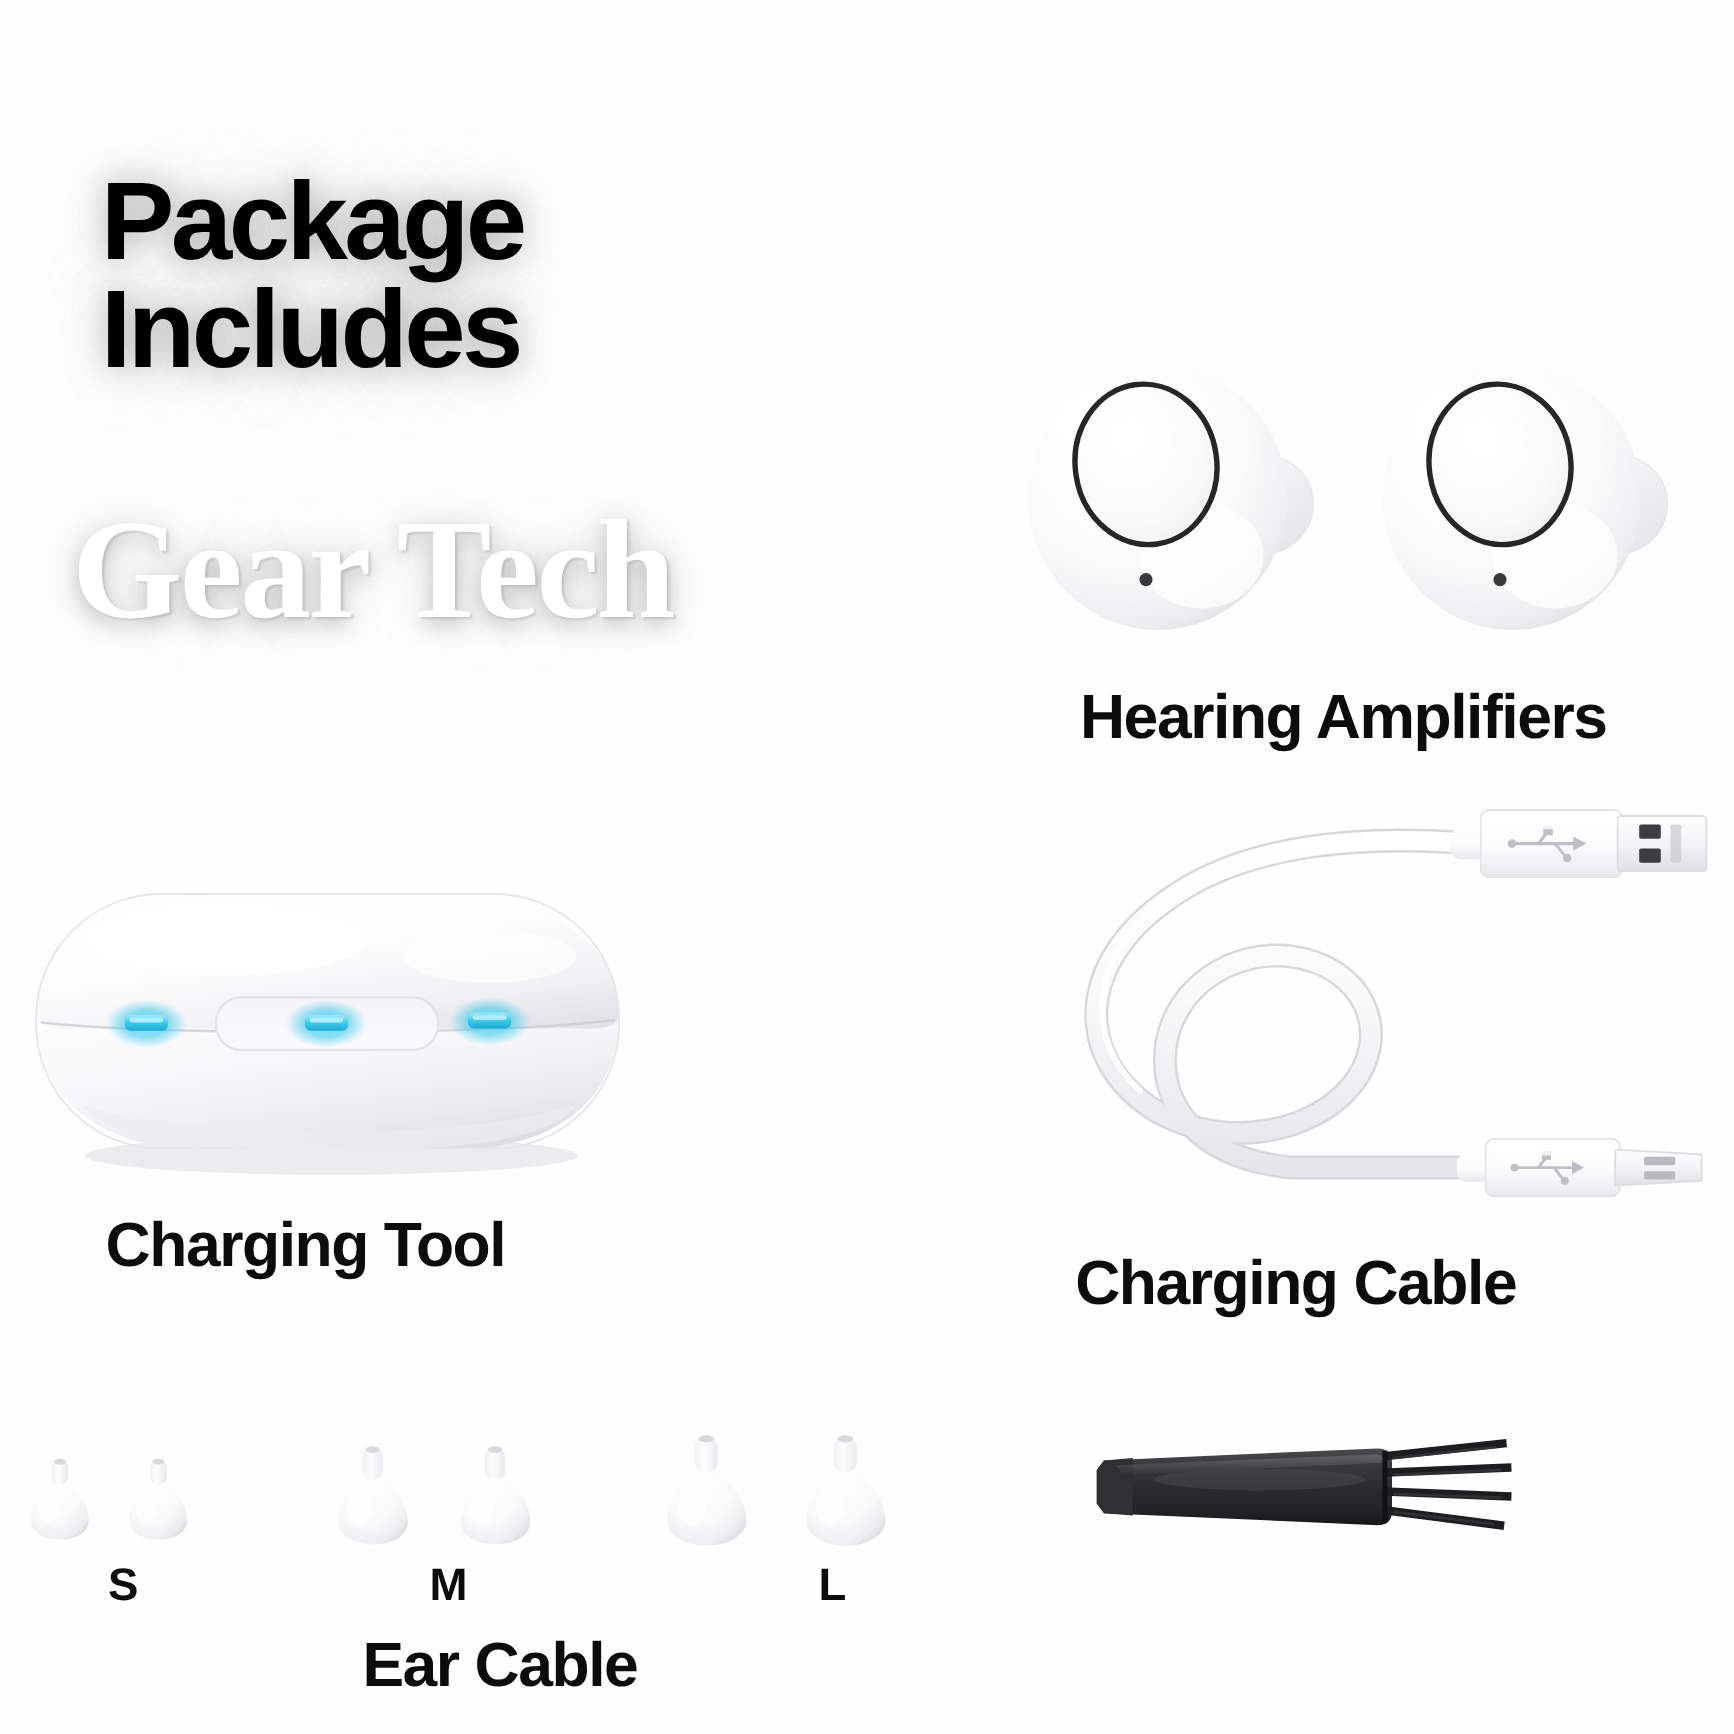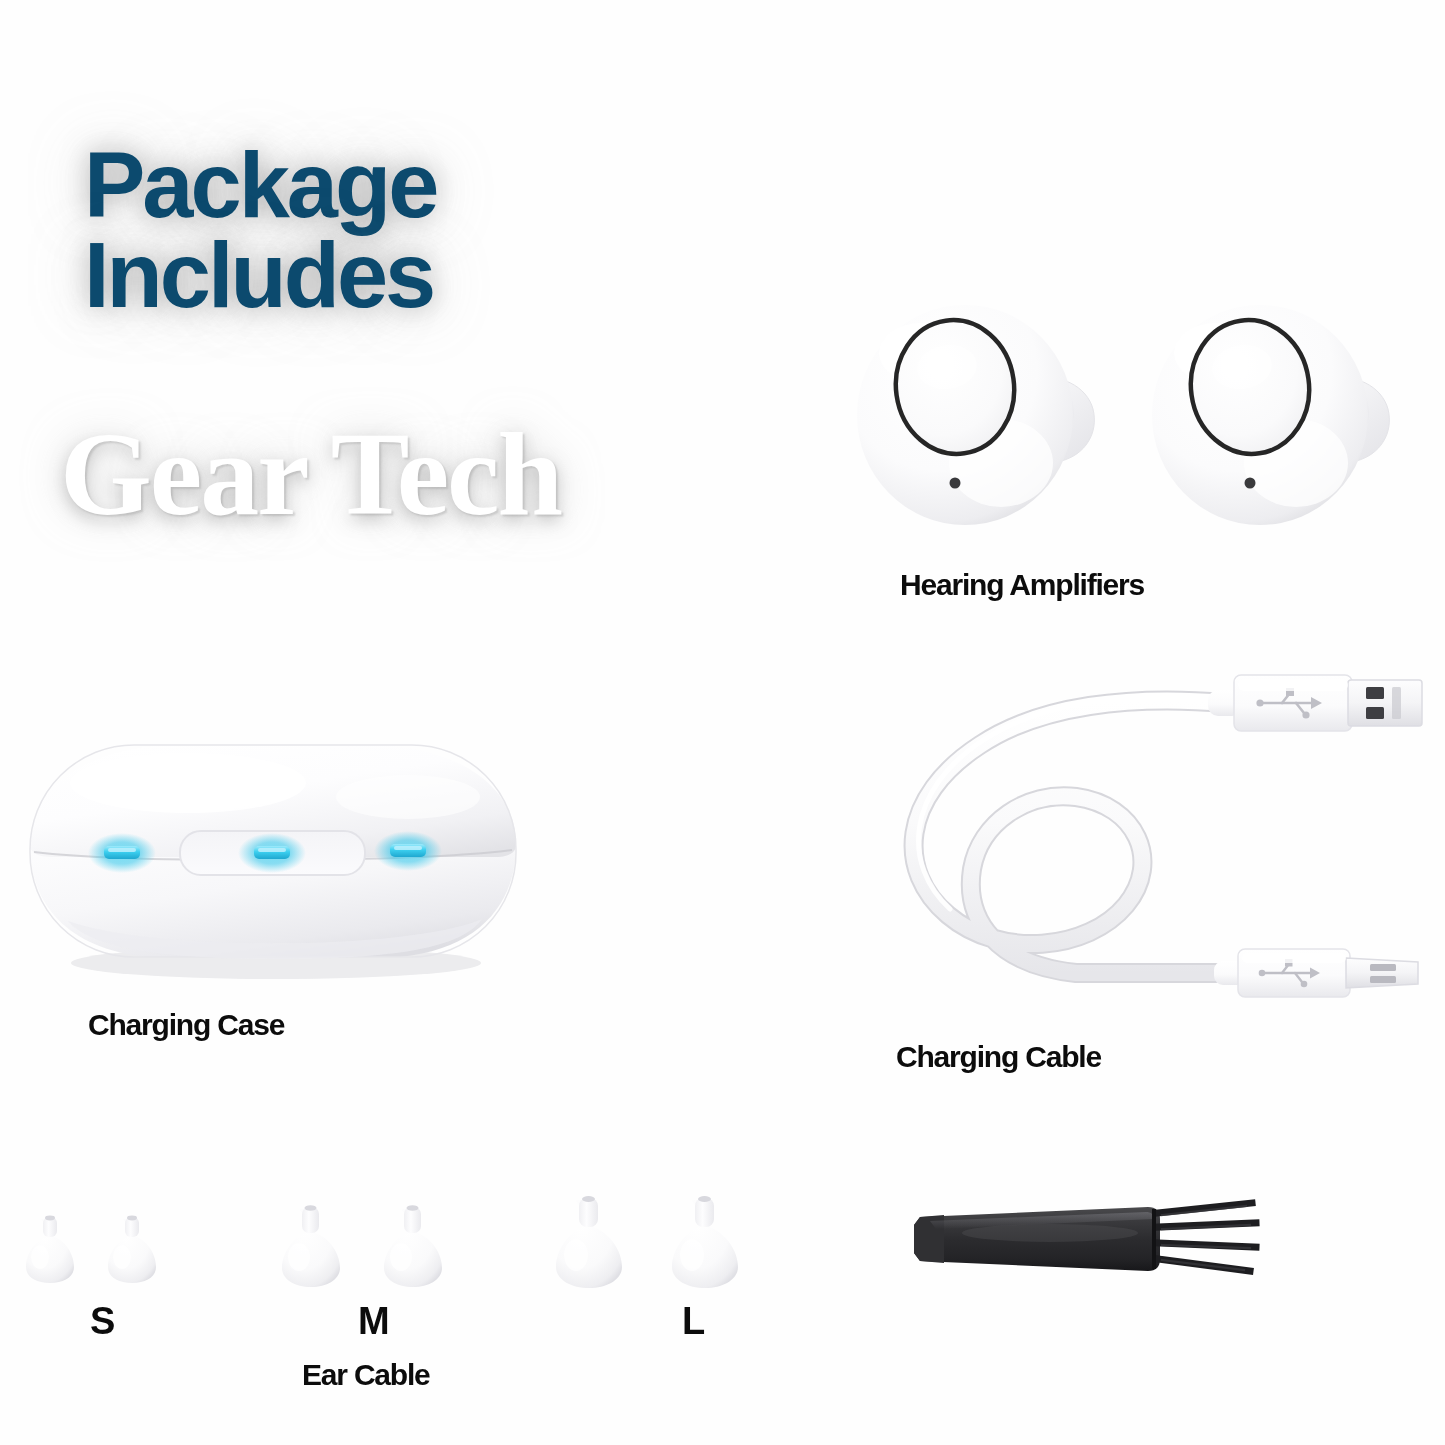--- a/index.html
+++ b/index.html
@@ -20,21 +20,21 @@
   .headline {
     position: absolute;
     left: 84px;
     top: 140px;
     width: 640px;
     font-family: "Liberation Sans", sans-serif;
     font-weight: bold;
     font-size: 92px;
     line-height: 0.98;
     letter-spacing: -3px;
-    color: #0c4a6e;
+    color: #000000;
     text-shadow: 0 0 26px rgba(120,120,120,0.55), 0 0 60px rgba(160,160,160,0.35);
     white-space: pre-line;
   }
 
   
   .brandmark {
     position: absolute;
     left: 60px;
     top: 392px;
     width: 760px;
@@ -49,21 +49,21 @@
       0 0 40px rgba(190,190,190,0.55),
       2px 2px 2px rgba(170,170,170,0.45);
     margin-top: 24px;
   }
 
   
   .caption {
     position: absolute;
     font-family: "Liberation Sans", sans-serif;
     font-weight: bold;
-    font-size: 30px;
+    font-size: 52px;
     letter-spacing: -1.2px;
     color: #0c0c0c;
     white-space: nowrap;
   }
   .cap-amplifiers { left: 900px; top: 568px; }
   .cap-case       { left: 88px;  top: 1008px; }
   .cap-cable      { left: 878px; top: 1040px; margin-left: 18px; }
   .cap-eartips    { left: 302px; top: 1358px; }
   .cap-cleaning   { left: 902px; top: 1356px; }
 
@@ -253,21 +253,21 @@
       <rect x="250" y="113" width="28" height="4" rx="2" ry="2" fill="#bdf0fd" opacity="0.85"></rect>
 
       <ellipse cx="400" cy="116" rx="34" ry="20" fill="url(#ledGlow)"></ellipse>
       <rect x="382" y="109" width="36" height="13" rx="5" ry="5" fill="url(#ledBar)"></rect>
       <rect x="386" y="111" width="28" height="4" rx="2" ry="2" fill="#bdf0fd" opacity="0.85"></rect>
 
       <path d="M60 186 C140 216 400 216 474 184 C456 210 400 224 268 224 C140 224 80 210 60 186 Z" fill="#ededf1" opacity="0.7"></path>
     </svg>
   </div>
 
-  <div class="caption cap-case">Charging Case</div>
+  <div class="caption cap-case">Charging Tool</div>
 
   <div class="prod" id="charging-cable">
     <svg viewBox="0 0 610 350" width="610" height="350">
       <defs>
         <linearGradient id="wireGrad" x1="0%" y1="0%" x2="0%" y2="100%">
           <stop offset="0%" stop-color="#ffffff"></stop>
           <stop offset="45%" stop-color="#fafafb"></stop>
           <stop offset="100%" stop-color="#e6e6ea"></stop>
         </linearGradient>
         <linearGradient id="plugBody" x1="0%" y1="0%" x2="0%" y2="100%">

